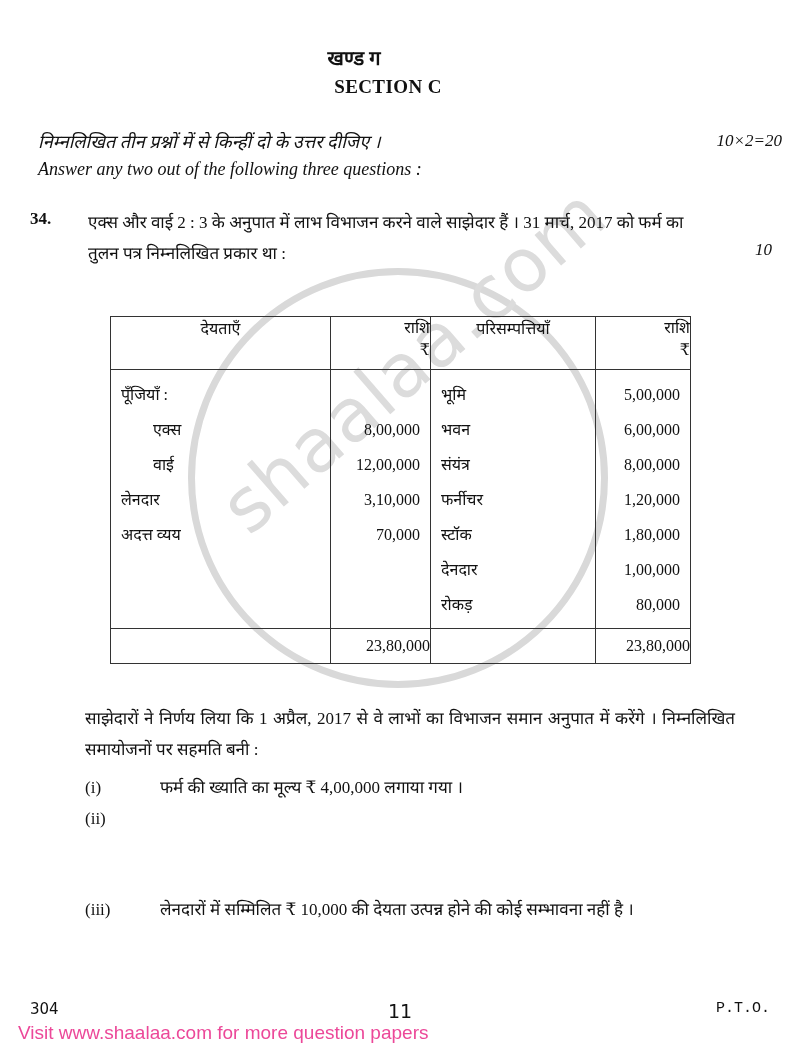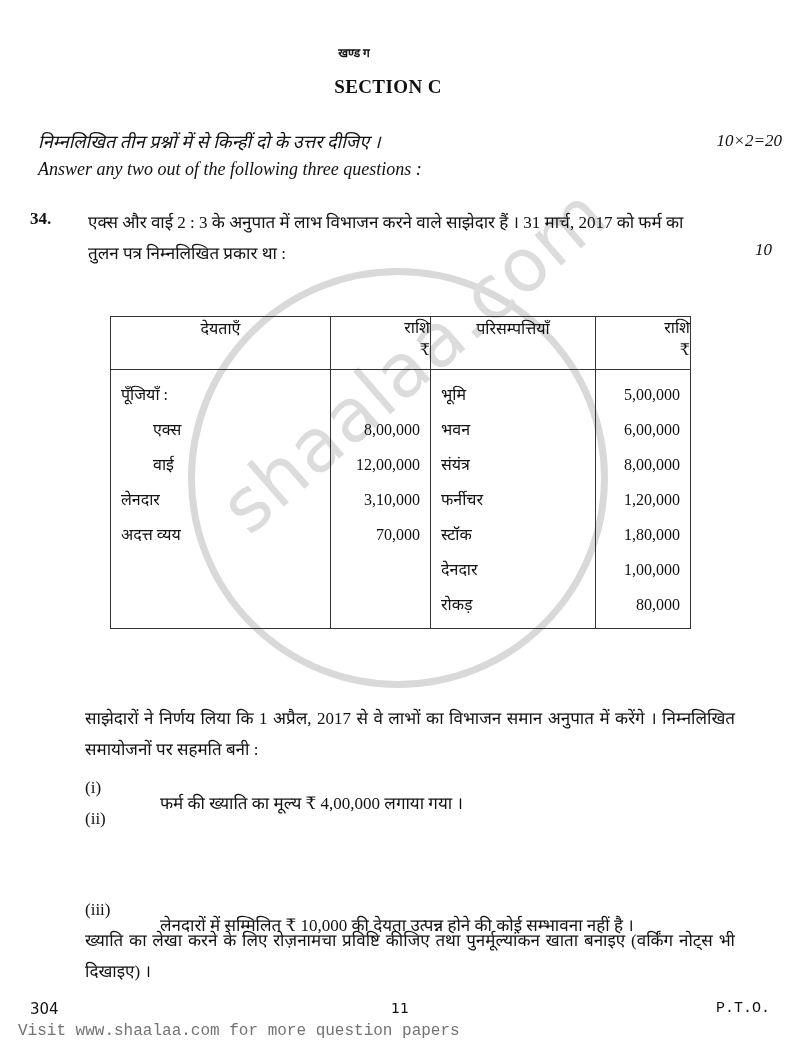--- a/index.html
+++ b/index.html
@@ -61,21 +61,21 @@
   .center { text-align: center; }
 
   .hindi {
     font-family: "Liberation Serif", "DejaVu Serif", serif;
   }
 
   #section-hindi {
     position: absolute;
     left: 0; top: 44px;
     width: 708px;
-    font-size: 12px;
+    font-size: 20px;
     font-weight: 700;
   }
   #section-english {
     position: absolute;
     left: 0; top: 76px;
     width: 776px;
     font-size: 19px;
     font-weight: 700;
     letter-spacing: 0.4px;
   }
@@ -208,21 +208,20 @@
     line-height: 31px;
   }
   .adj-item .marker {
     position: absolute;
     left: 0; top: 0;
     width: 56px;
   }
   .adj-item .body {
     margin-left: 75px;
     display: block;
-    margin-top: 16px;
   }
   #adj-i   { left: 85px; top: 772px; width: 650px; }
   #adj-ii  { left: 85px; top: 803px; width: 650px; }
   #adj-ii .body { text-align: justify; }
   #adj-iii { left: 85px; top: 894px; width: 650px; }
 
   #para-final {
     position: absolute;
     left: 85px; top: 925px;
     width: 650px;
@@ -237,34 +236,34 @@
     left: 30px; top: 1000px;
     font-family: "DejaVu Sans", sans-serif;
     font-size: 15px;
   }
   #footer-page {
     position: absolute;
     left: 0; top: 1000px;
     width: 800px;
     text-align: center;
     font-family: "DejaVu Sans", sans-serif;
-    font-size: 14px;
+    font-size: 19px;
   }
   #footer-pto {
     position: absolute;
     right: 30px; top: 1000px;
     font-family: Liberation Mono, monospace;
     font-size: 15px;
   }
   #footer-visit {
     position: absolute;
     left: 18px; top: 1022px;
-    font-family: Liberation Mono, monospace;
-    font-size: 16px;
-    color: #737373;
+    font-family: Liberation Sans, sans-serif;
+    font-size: 19px;
+    color: #ec4899;
   }
 </style>
 </head>
 <body>
 
 <div id="watermark">
   <div class="wm-circle"></div>
   <div class="wm-text">shaalaa.com</div>
 </div>
 
@@ -343,39 +342,44 @@
               <li class="amt-right">5,00,000</li>
               <li class="amt-right">6,00,000</li>
               <li class="amt-right">8,00,000</li>
               <li class="amt-right">1,20,000</li>
               <li class="amt-right">1,80,000</li>
               <li class="amt-right">1,00,000</li>
               <li class="amt-right">80,000</li>
             </ul>
         </td>
       </tr>
+      <tr>
+        <td class="total-cell"></td>
+        <td class="total-cell total-amt">23,80,000</td>
+        <td class="total-cell"></td>
+        <td class="total-cell total-amt">23,80,000</td>
+      </tr>
     </tbody>
   </table>
 
   <div id="para-decision" class="hindi">साझेदारों ने निर्णय लिया कि 1 अप्रैल, 2017 से वे लाभों का विभाजन समान अनुपात में करेंगे । निम्नलिखित समायोजनों पर सहमति बनी :</div>
 
   <div class="adj-item hindi" id="adj-i">
     <span class="marker">(i)</span>
     <span class="body">फर्म की ख्याति का मूल्य ₹ 4,00,000 लगाया गया ।</span>
   </div>
 
   <div class="adj-item hindi" id="adj-ii">
     <span class="marker">(ii)</span>
   </div>
 
   <div class="adj-item hindi" id="adj-iii">
     <span class="marker">(iii)</span>
     <span class="body">लेनदारों में सम्मिलित ₹ 10,000 की देयता उत्पन्न होने की कोई सम्भावना नहीं है ।</span>
   </div>
 
-  <div id="para-final" class="hindi">ख्याति का लेखा करने के लिए रोज़नामचा प्रविष्टि कीजिए तथा पुनर्मूल्यांकन खाता बनाइए (वर्किंग नोट्स भी दिखाइए) ।</div>
 
   <div id="footer-code">304</div>
   <div id="footer-page">11</div>
   <div id="footer-pto">P.T.O.</div>
   <div id="footer-visit">Visit www.shaalaa.com for more question papers</div>
 
 </div>
 
 </body></html>

